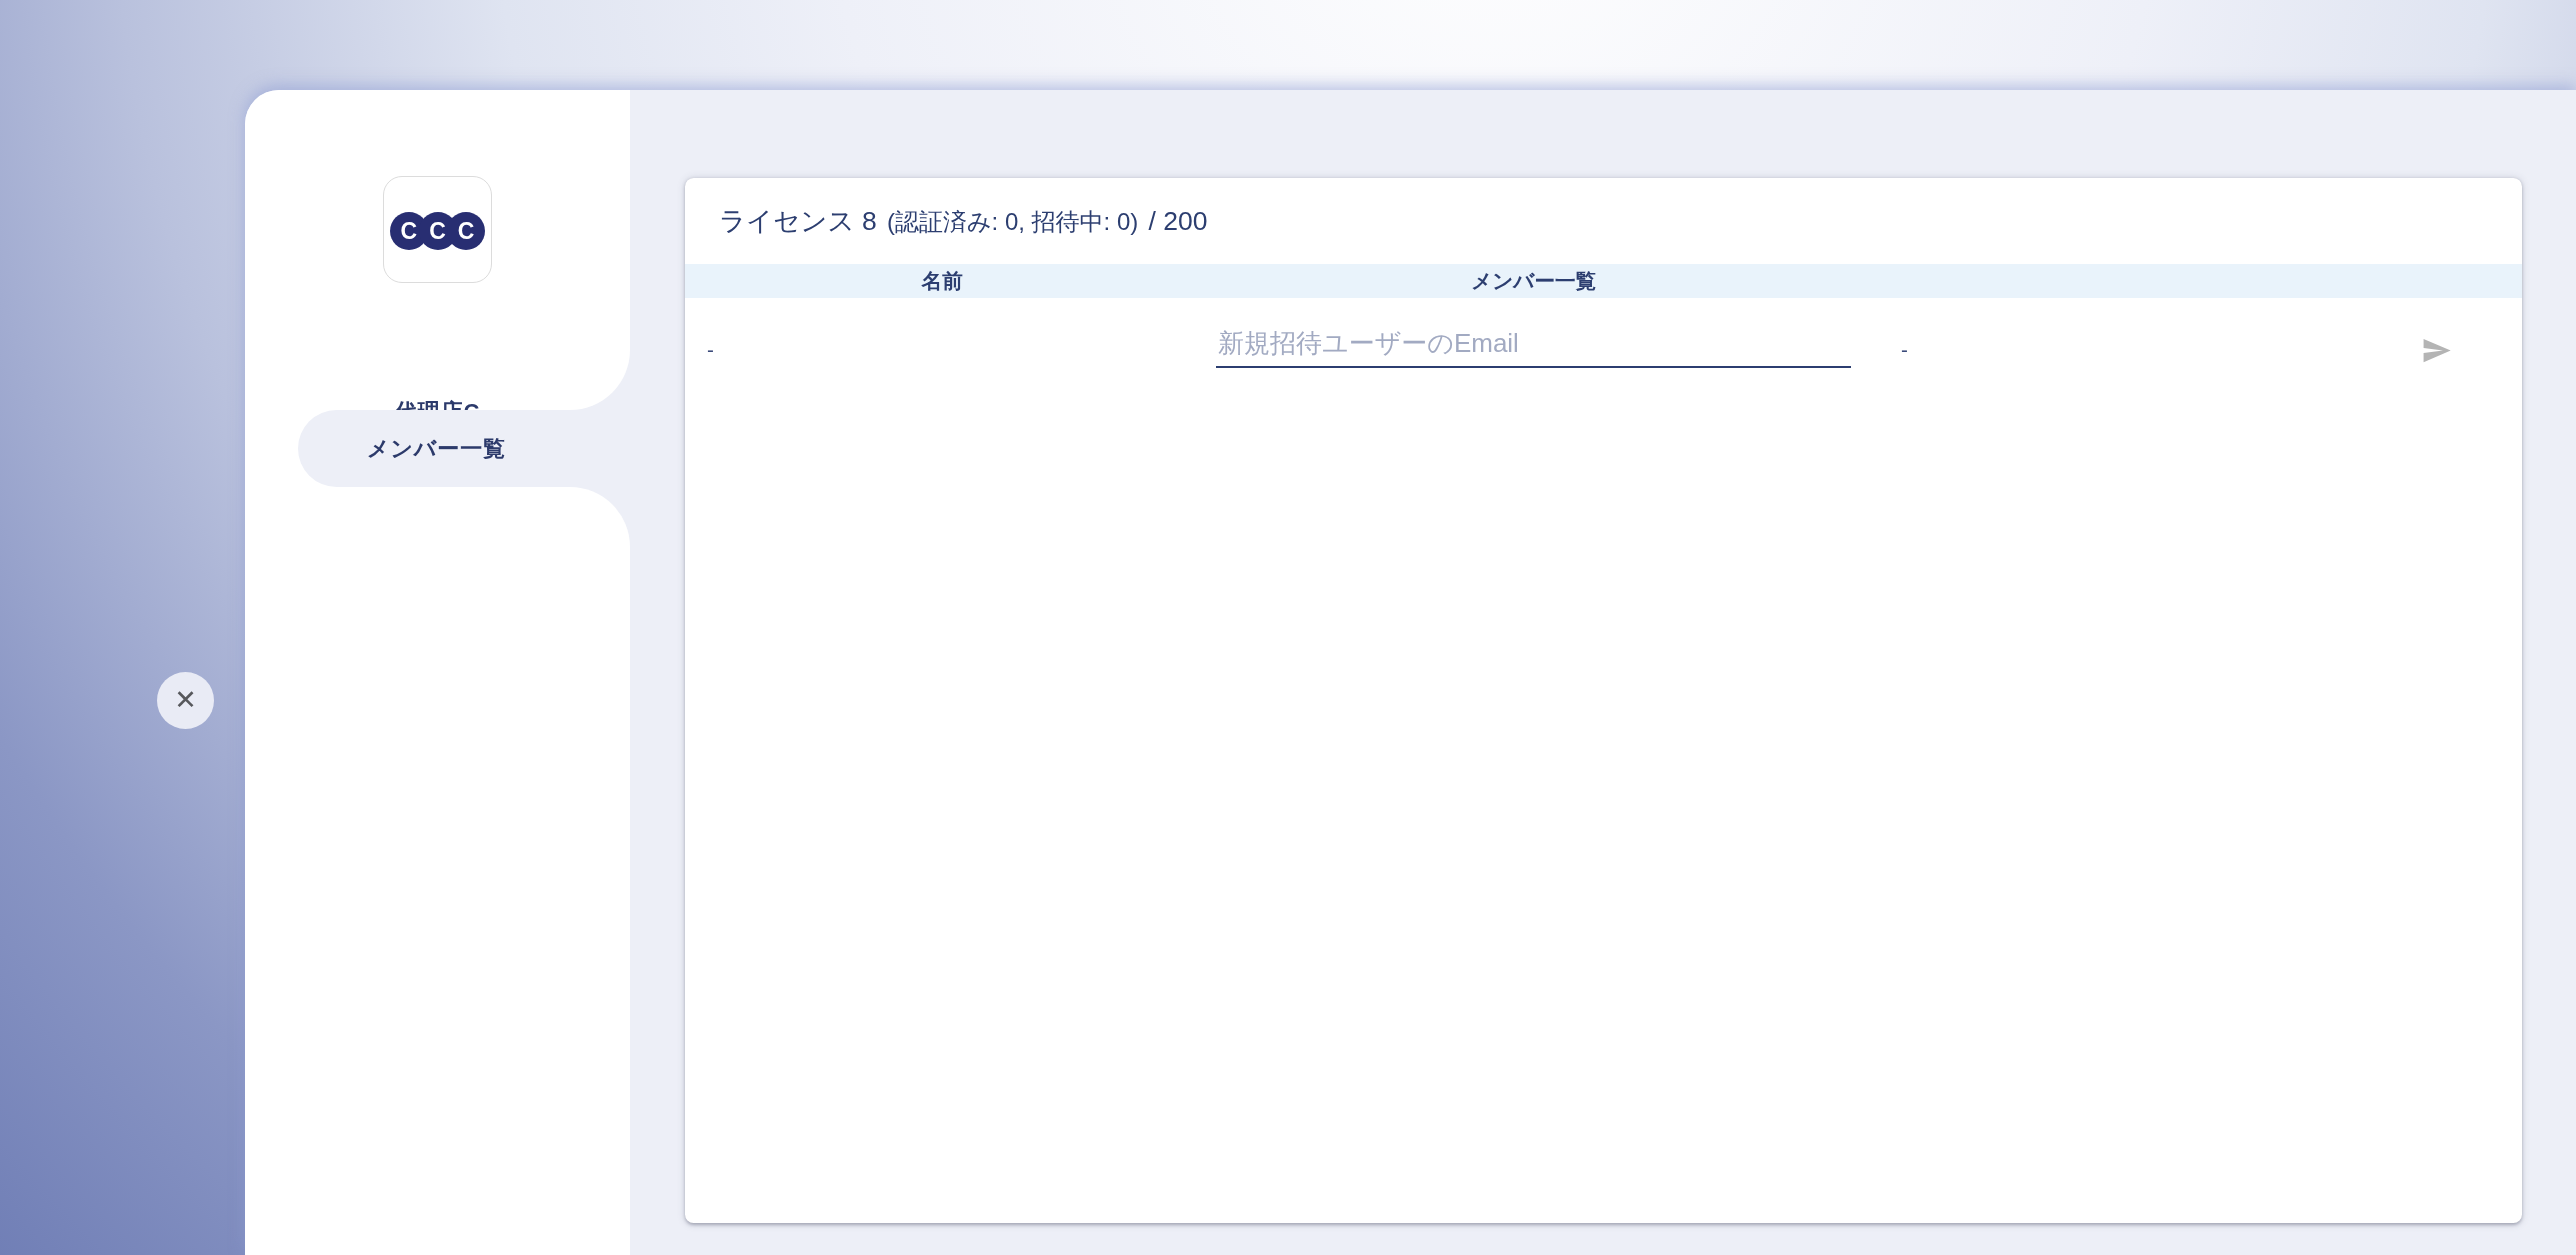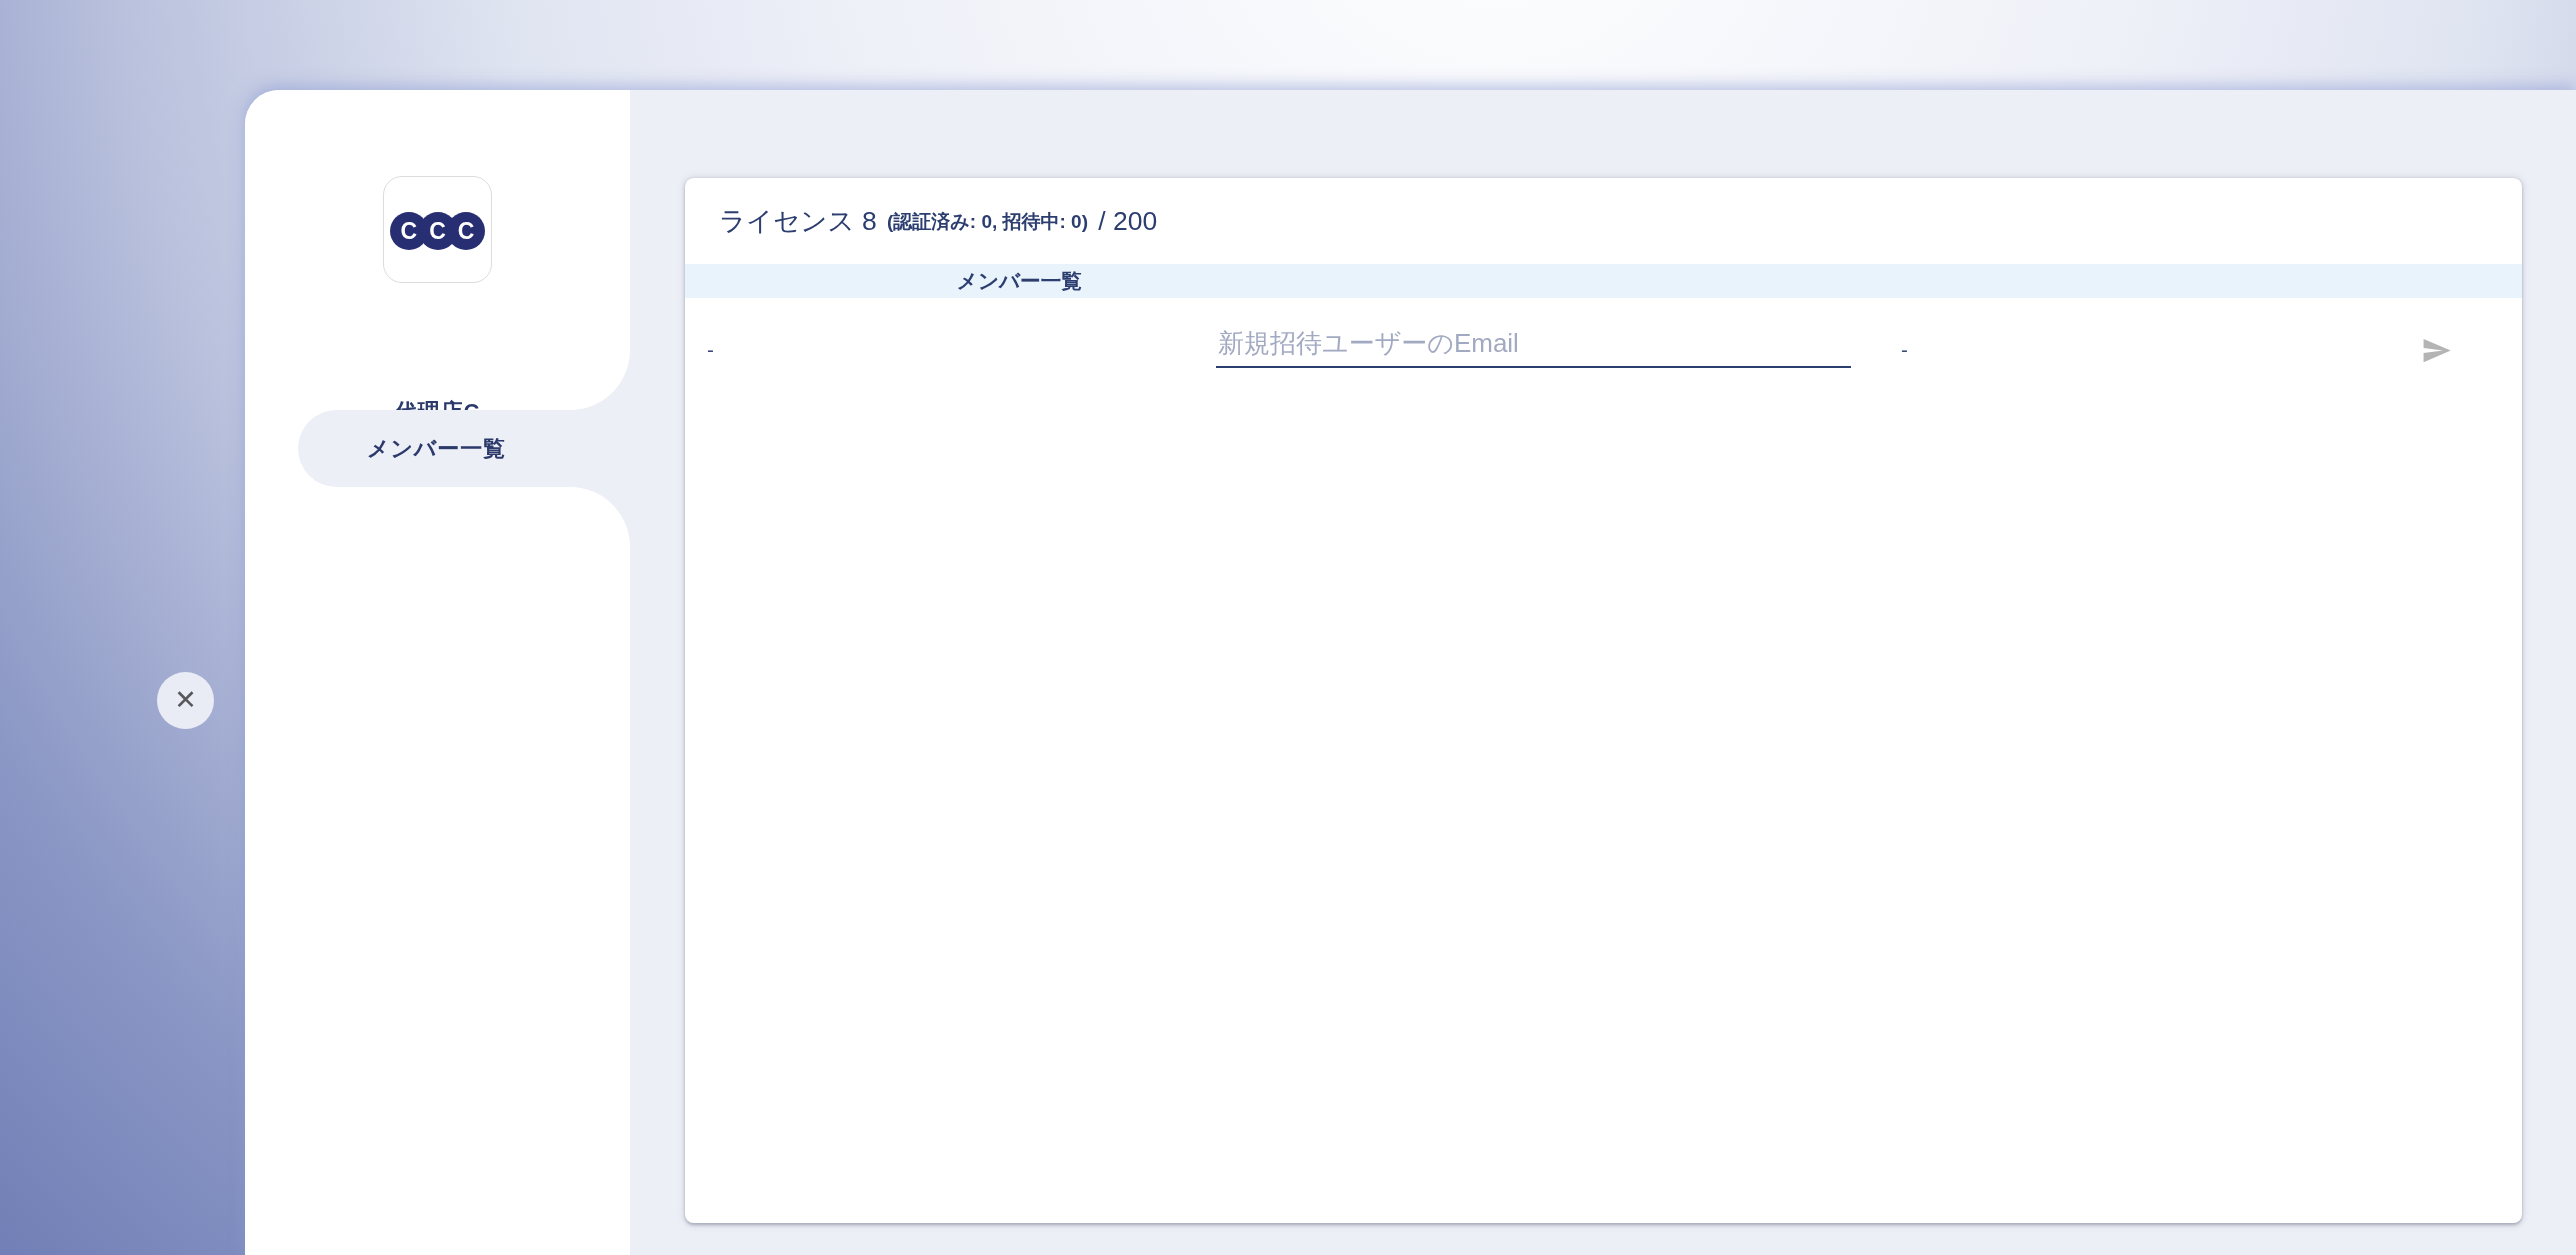--- a/index.html
+++ b/index.html
@@ -98,21 +98,21 @@
     box-shadow: 0 1.7px 3.4px rgba(60,64,90,0.35), 0 0.9px 8.6px rgba(60,64,90,0.15);
     overflow: hidden;
   }
   .card-header {
     height: 86px;
     display: flex; align-items: center;
     padding: 0 34px;
     color: #2c3e70;
   }
   .license-title { font-size: 26.5px; font-weight: 500; }
-  .license-detail { font-size: 19px; font-weight: 700; margin: 2.6px 10.3px 0 10.3px; }
+  .license-detail { font-size: 24px; font-weight: 400; margin: 2.6px 10.3px 0 10.3px; }
   .license-total { font-size: 26.5px; font-weight: 400; }
 
   .thead {
     height: 34px; background: #e9f3fb;
     display: flex;
   }
   .th {
     display: flex; align-items: center; justify-content: center;
     font-size: 20.6px; font-weight: 700; color: #2c3e70;
   }
@@ -172,20 +172,21 @@
 
   <div class="card">
 
     <div class="card-header">
       <span class="license-title">ライセンス 8</span>
       <span class="license-detail">(認証済み: 0, 招待中: 0)</span>
       <span class="license-total">/ 200</span>
     </div>
 
     <div class="thead">
+      <div class="th col-name">名前</div>
       <div class="th col-email">メンバー一覧</div>
       <div class="th col-action"></div>
     </div>
 
     <div class="trow">
       <div class="td td-name col-name">-</div>
       <div class="td td-email col-email">
         <input class="email-input" type="text" placeholder="新規招待ユーザーのEmail" style="">
       </div>
       <div class="td td-status col-status">-</div>

